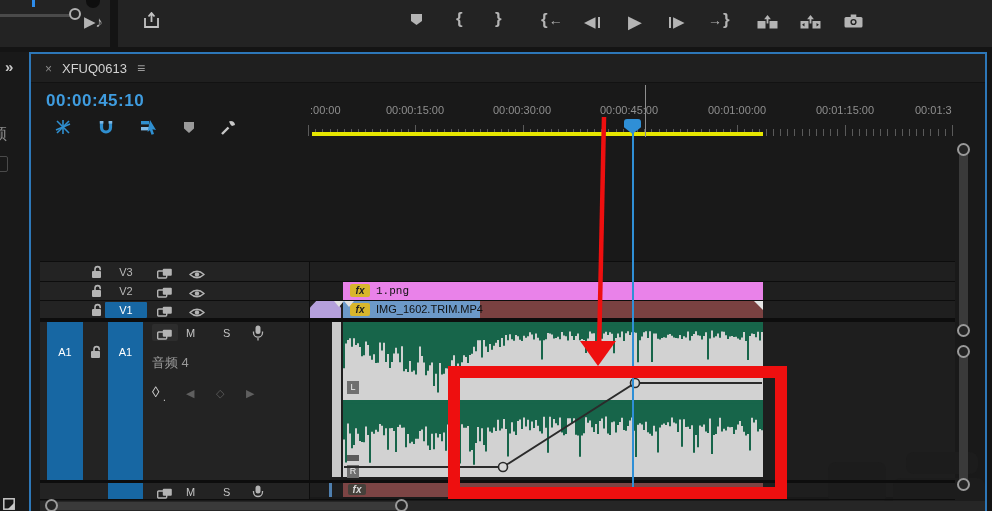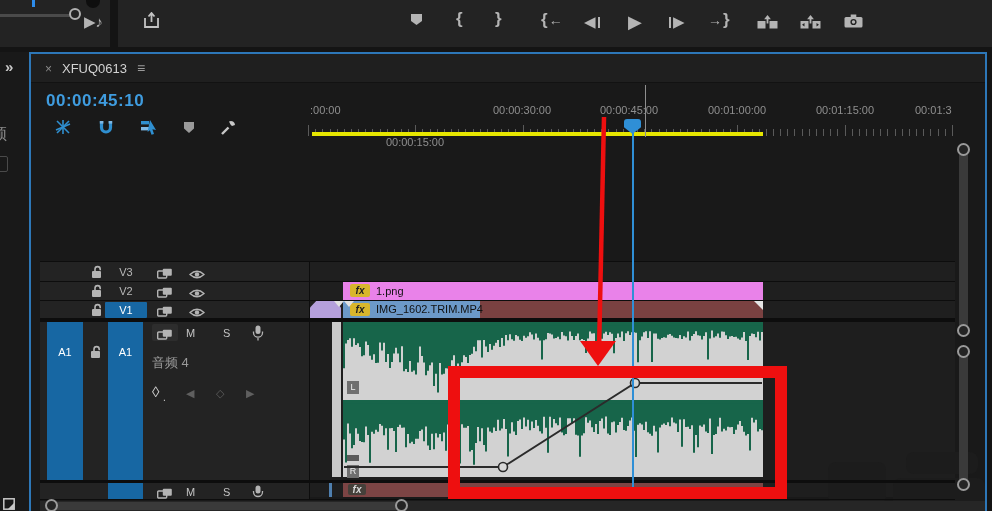--- a/index.html
+++ b/index.html
@@ -195,21 +195,21 @@
   </div>
   <div class="tool-icon" style="left:219px;">
     <svg width="17" height="17" viewBox="0 0 17 17">
       <path d="M2 15l6.5-6.5" stroke="#c8c8c8" stroke-width="2.4"></path>
       <path d="M9 2.5A4 4 0 0 1 15 6l-3 1-1.5-1.5z" fill="#c8c8c8"></path>
     </svg>
   </div>
 
   <div id="ruler-layer">
       <span class="ruler-label" style="left: 310px;">:00:00</span>
-      <span class="ruler-label" style="left: 415px; transform: translateX(-50%); margin-top: 32px;">00:00:15:00</span>
+      <span class="ruler-label" style="left: 415px; transform: translateX(-50%);">00:00:15:00</span>
       <span class="ruler-label" style="left: 522px; transform: translateX(-50%);">00:00:30:00</span>
       <span class="ruler-label" style="left: 629px; transform: translateX(-50%);">00:00:45:00</span>
       <span class="ruler-label" style="left: 737px; transform: translateX(-50%);">00:01:00:00</span>
       <span class="ruler-label" style="left: 845px; transform: translateX(-50%);">00:01:15:00</span>
       <span class="ruler-label" style="left: 915px;">00:01:3</span>
       <div class="tick" style="left: 308px; top: 125px; height: 11px;"></div>
       <div class="tick" style="left: 315.2px; top: 129px; height: 7px;"></div>
       <div class="tick" style="left: 322.3px; top: 129px; height: 7px;"></div>
       <div class="tick" style="left: 329.5px; top: 129px; height: 7px;"></div>
       <div class="tick" style="left: 336.6px; top: 129px; height: 7px;"></div>
@@ -423,21 +423,21 @@
   <span class="ms" style="left:223px;top:486px;">S</span>
   <div class="hdr-icon" style="left:252px;top:485px;">
     <svg width="12" height="14" viewBox="0 0 12 14">
       <rect x="3.5" y="0.5" width="5" height="8" rx="2.5" fill="#b4b4b4"></rect>
       <path d="M1.5 6v1a4.5 4.5 0 0 0 9 0V6" fill="none" stroke="#b4b4b4" stroke-width="1.3"></path>
       </svg>
   </div>
 
   <div class="clip" style="left:343px;top:282px;width:420px;height:18px;background:#e982e9;">
     <span class="fx-badge">fx</span>
-    <span class="clip-label" style="top:3px;">1.png</span>
+    <span class="clip-label" style="top:3px;font-family:Liberation Mono, monospace;">1.png</span>
   </div>
 
   <div class="clip" style="left:310px;top:301px;width:31px;height:17px;background:#b5a0dc;clip-path:polygon(0 38%,20% 0,80% 0,100% 38%,100% 100%,0 100%);"></div>
   <div class="clip" style="left:343px;top:301px;width:420px;height:17px;background:#7a4141;">
     <div class="abs" style="left:0;top:0;width:137px;height:17px;background:#6c99c8;"></div>
     <span class="fx-badge" style="top:2px;">fx</span>
     <span class="clip-label">IMG_1602.TRIM.MP4</span>
     <div class="abs" style="right:0;top:0;width:0;height:0;border-left:9px solid transparent;border-top:9px solid #e6e6e6;"></div>
   </div>
   <div class="white-notch" style="left:334px;top:301px;"></div>

